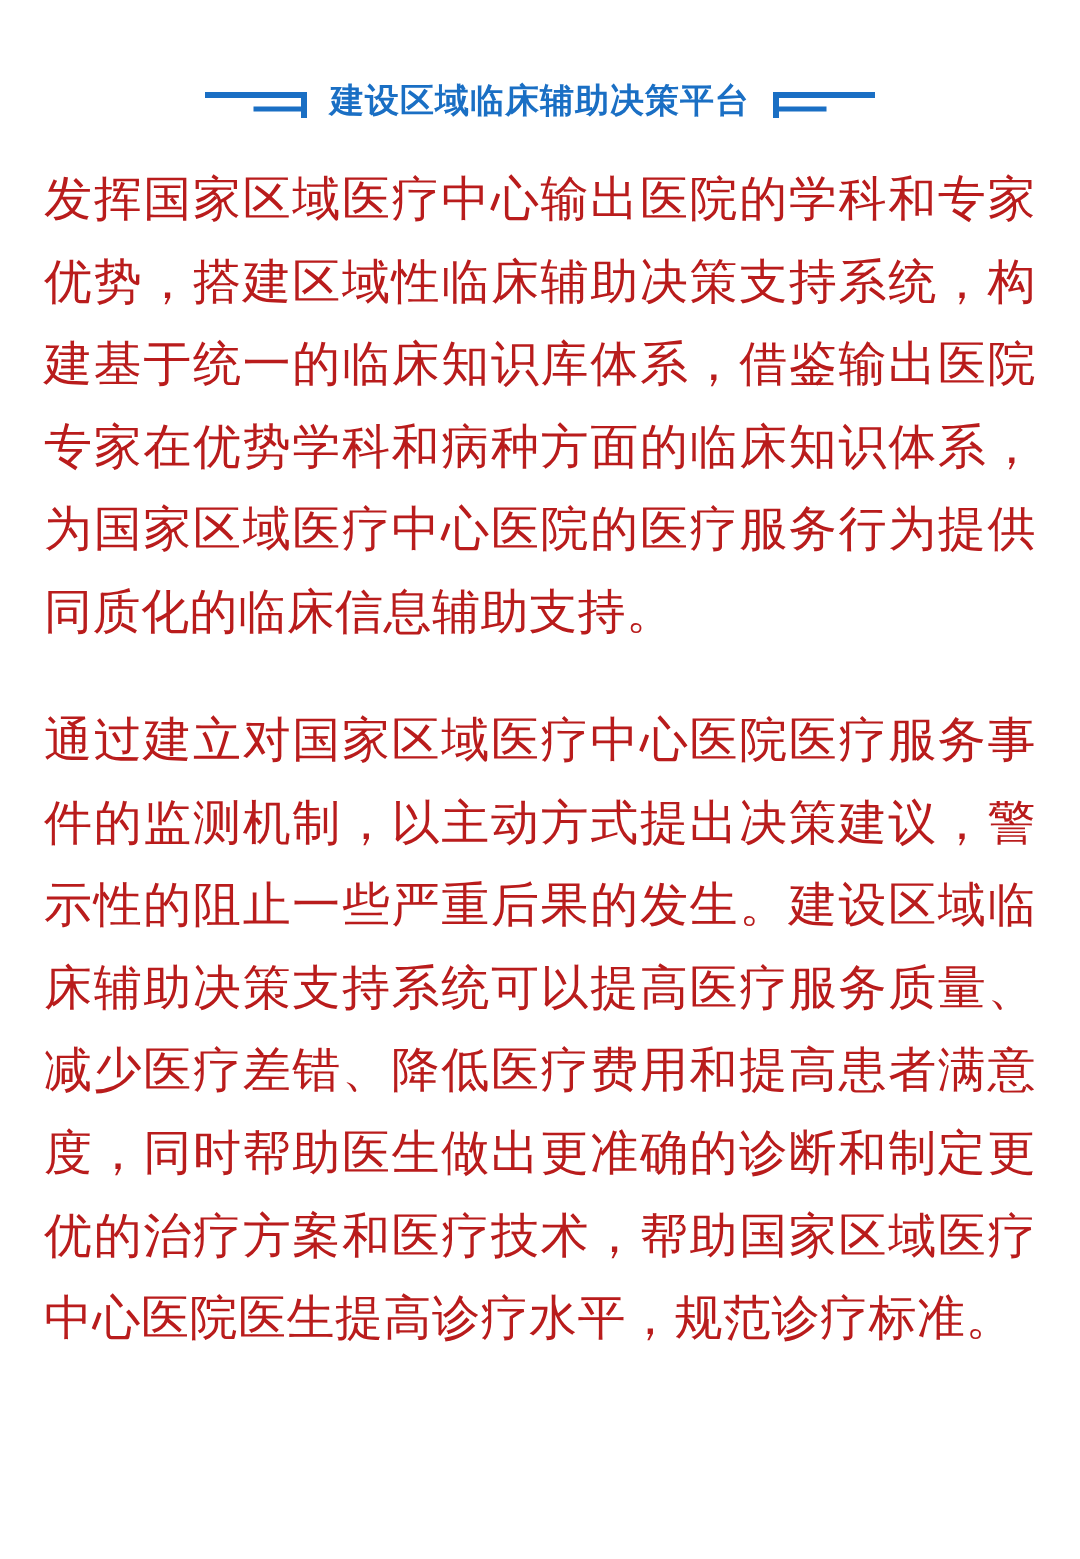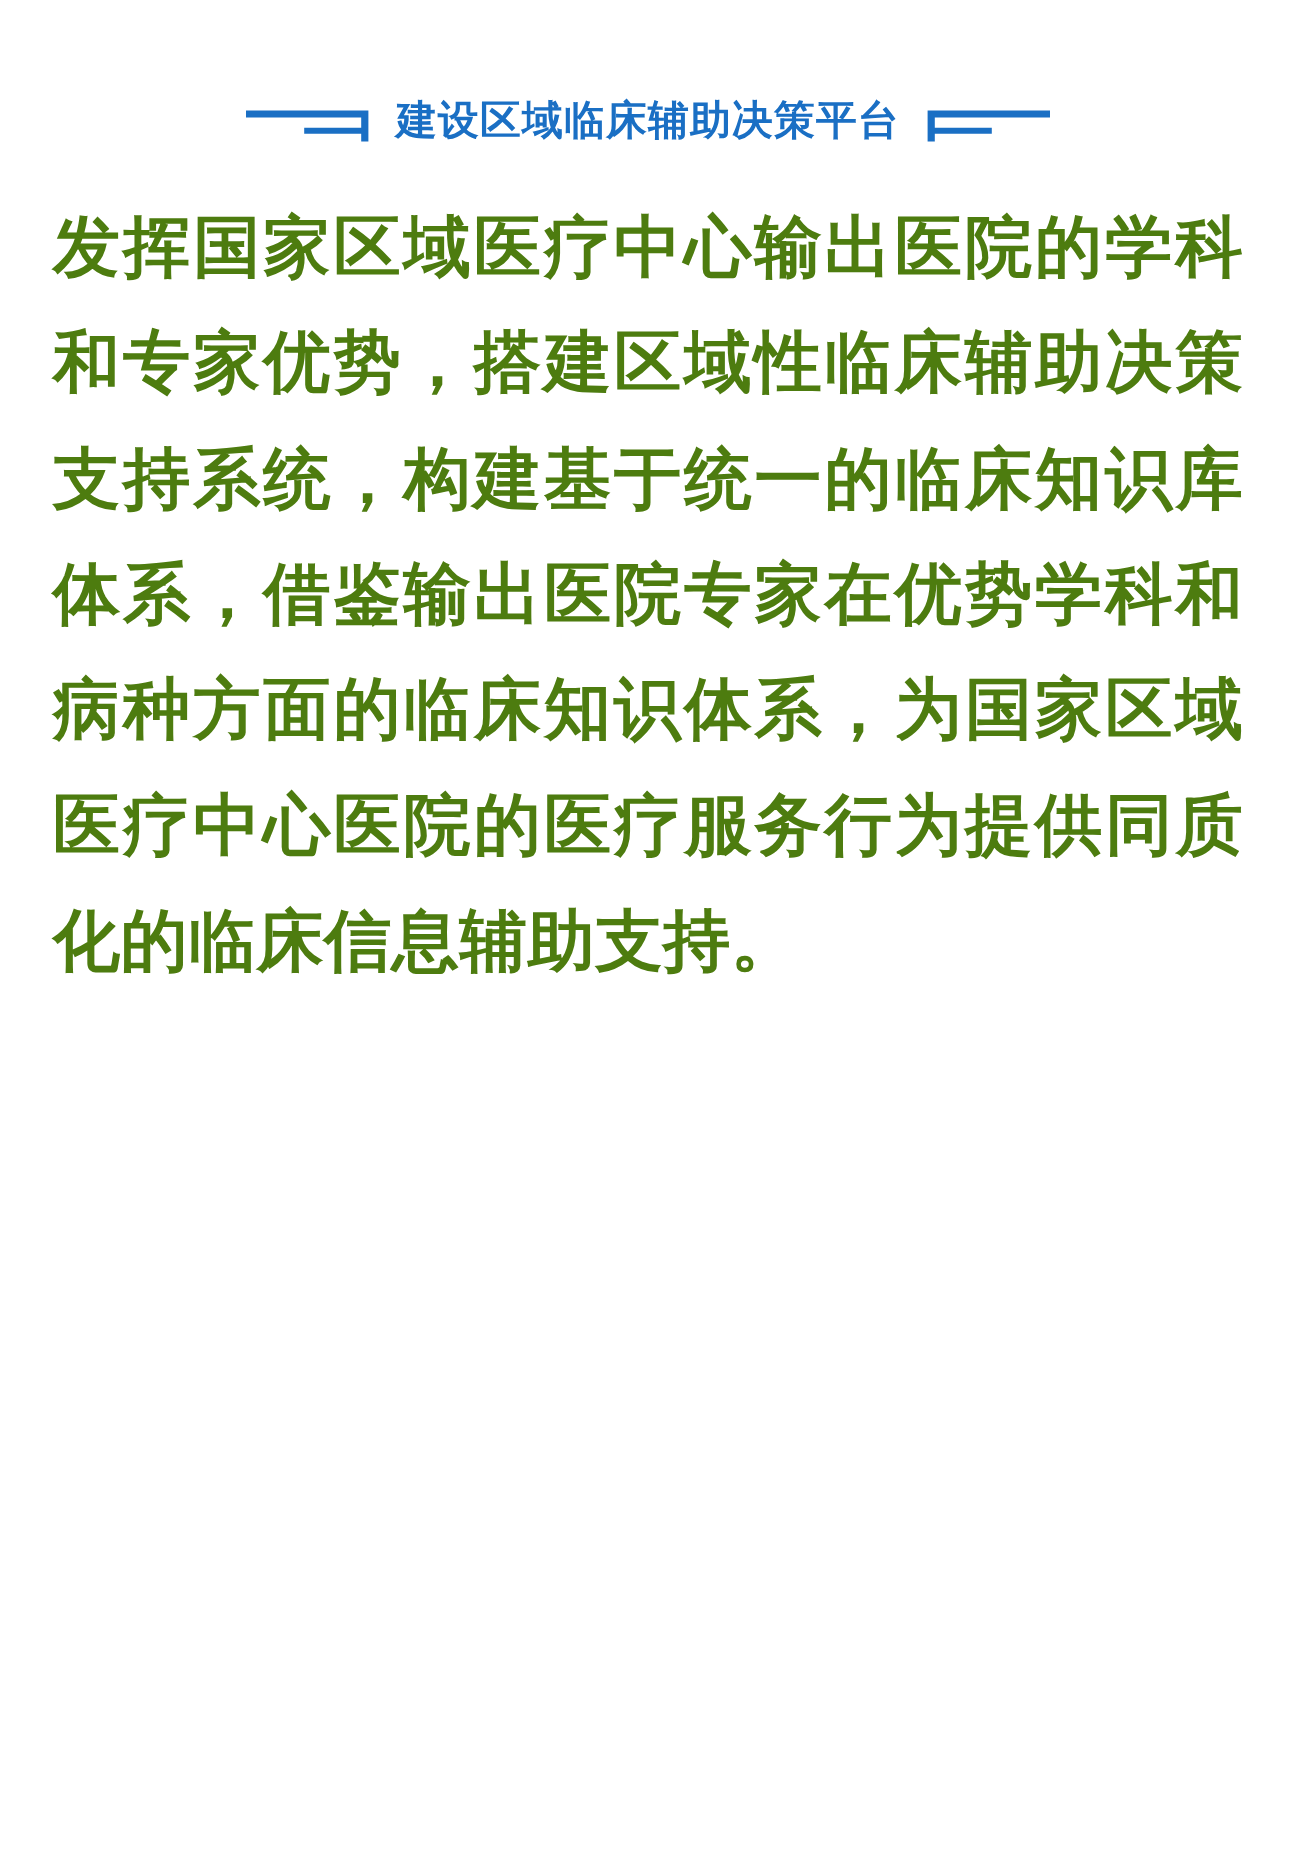--- a/index.html
+++ b/index.html
@@ -44,27 +44,26 @@
     height: 40px;
     flex: 0 0 auto;
   }
 
   
   .content {
     padding-top: 22px;
   }
   p.para {
     margin: 0 0 46px 0;
-    font-size: 56px;
+    font-size: 48px;
     line-height: 1.72;
-    color: #4d7c0f;
+    color: #b91c1c;
     text-align: justify;
     text-justify: inter-ideograph;
     letter-spacing: 0.5px;
-    font-weight: bold;
   }
   p.para:last-child {
     margin-bottom: 0;
   }
 </style>
 </head>
 <body>
 
 <div class="page">
 
@@ -83,15 +82,16 @@
       <svg viewBox="0 0 112 40" width="112" height="40" aria-hidden="true">
         <path d="M108 14 H12 V34" fill="none" stroke="#1a6fc4" stroke-width="6" stroke-linecap="square"></path>
         <path d="M60 28 H16" fill="none" stroke="#1a6fc4" stroke-width="5" stroke-linecap="square"></path>
       </svg>
     </span>
 
   </div>
 
   <div class="content">
     <p class="para">发挥国家区域医疗中心输出医院的学科和专家优势，搭建区域性临床辅助决策支持系统，构建基于统一的临床知识库体系，借鉴输出医院专家在优势学科和病种方面的临床知识体系，为国家区域医疗中心医院的医疗服务行为提供同质化的临床信息辅助支持。</p>
+    <p class="para">通过建立对国家区域医疗中心医院医疗服务事件的监测机制，以主动方式提出决策建议，警示性的阻止一些严重后果的发生。建设区域临床辅助决策支持系统可以提高医疗服务质量、减少医疗差错、降低医疗费用和提高患者满意度，同时帮助医生做出更准确的诊断和制定更优的治疗方案和医疗技术，帮助国家区域医疗中心医院医生提高诊疗水平，规范诊疗标准。</p>
   </div>
 
 </div>
 
 </body></html>

